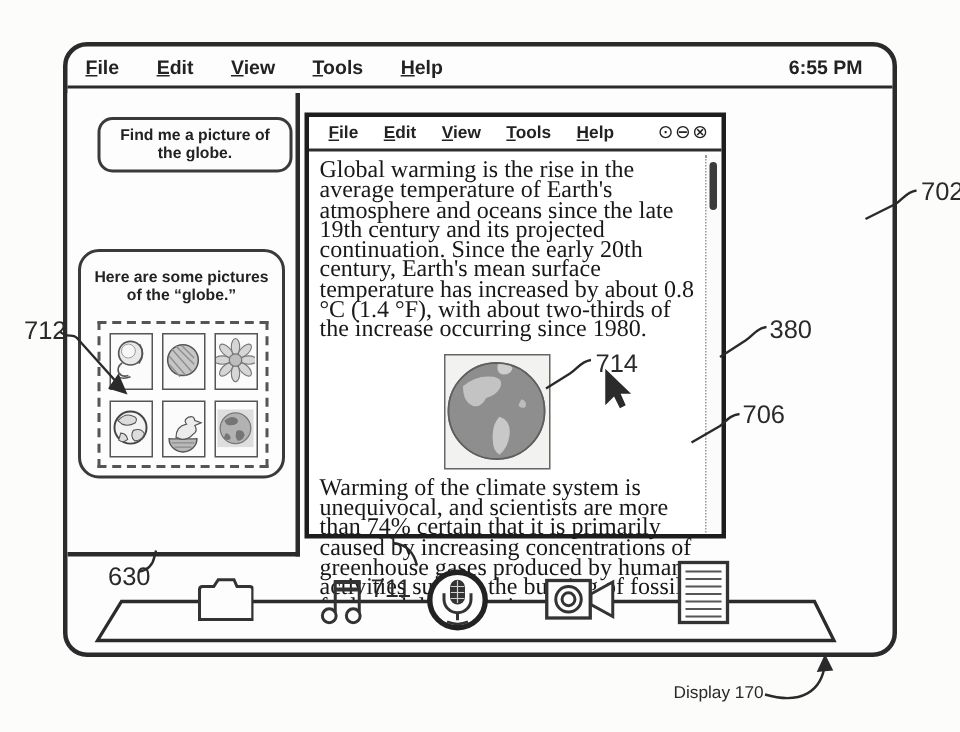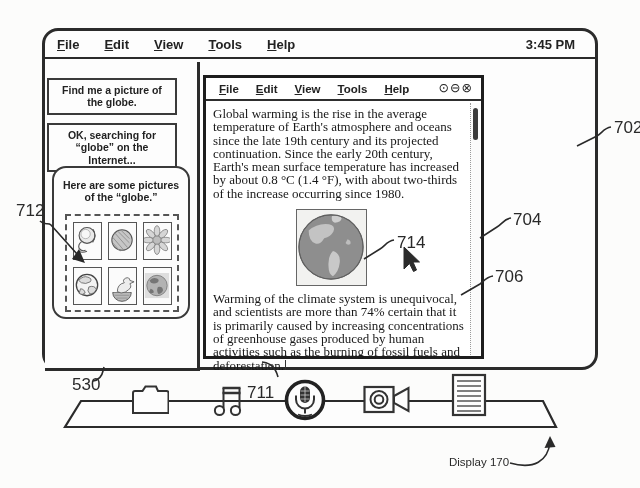--- a/index.html
+++ b/index.html
@@ -1,56 +1,56 @@
 <!DOCTYPE html>
 <html><head>
 <meta charset="utf-8">
 <style>
   * { margin:0; padding:0; box-sizing:border-box; }
   html,body { background:#ffffff; }
   .stage { position:relative; width:640px; height:488px; background:#fcfcfb; overflow:hidden;
            font-family:"Liberation Sans", sans-serif; color:#222; }
 
   
-  .frame { position:absolute; left:42px; top:28px; width:556px; height:342px;
+  .frame { position:absolute; left:42px; top:28px; width:556px; height:410px;
            border:3.5px solid #2b2b2b; border-radius:16px; background:#fdfdfd; }
 
   
   .menubar { position:absolute; left:0; top:0; width:100%; height:28px;
              border-bottom:2.5px solid #2b2b2b; display:flex; align-items:center;
              gap:25px; padding:0 20px 0 12px; font-size:13px; font-weight:bold; }
   .mi { display:inline-block; cursor:default; }
   .mi::first-letter { text-decoration:underline; }
   .clock { margin-left:auto; font-weight:bold; }
 
   
   .panel { position:absolute; left:0; top:30.5px; width:155px; height:309.5px;
            border-right:3px solid #2b2b2b; border-bottom:3px solid #2b2b2b; background:#fdfdfd; }
-  .bubble { position:absolute; left:2px; width:130px; border:2px solid #3a3a3a;
-            border-radius:0; padding:4px 5px; text-align:center;
+  .bubble { position:absolute; left:20px; width:130px; border:2px solid #3a3a3a;
+            border-radius:10px; padding:4px 5px; text-align:center;
             font-size:10.5px; font-weight:bold; line-height:12.5px; background:#fdfdfd; }
   .b1 { top:16px; }
   .b2 { top:61px; }
   .b3 { left:7px; top:104px; width:138px; height:153px; border-radius:14px; padding-top:11px; }
   .grid { position:absolute; left:11px; top:46px; width:114px; height:98px;
           border:2px dashed #555; padding:6px 5px; display:grid;
           grid-template-columns:repeat(3,1fr); gap:7px 5px; justify-items:center; }
   .cell { width:29px; height:38px; border:1.5px solid #555; background:#fbfbfb;
           display:flex; align-items:center; justify-content:center; }
 
   
   .window { position:absolute; left:158px; top:44px; width:281px; height:284px;
             border:3px solid #1d1d1d; background:#ffffff; }
   .winbar { height:23px; border-bottom:2px solid #2e2e2e; display:flex; align-items:center;
             gap:17px; padding:0 9px 0 13px; font-size:11.5px; font-weight:bold; }
   .controls { margin-left:auto; display:flex; gap:1px; font-size:12.5px; font-weight:normal;
               letter-spacing:0; line-height:1; }
   .wincontent { position:absolute; left:0; top:25px; right:0; bottom:0;
                 padding:4px 17px 2px 7px;
-                font-family:"Liberation Serif", serif; font-size:13px; line-height:13.3px; color:#181818; }
+                font-family:"Liberation Serif", serif; font-size:16px; line-height:13.3px; color:#181818; }
   .figure { width:71px; height:77px; border:1.5px solid #666; margin:9px 0 6px 83px;
             background:#f2f2f0; }
   .caret { display:inline-block; width:1px; height:10px; background:#333; margin-left:1px; }
   .scrollbar { position:absolute; top:0; right:1px; bottom:1px; width:10px;
                border-left:1.5px dotted #9a9a9a; background:#fbfbfb; }
   .thumb { position:absolute; left:2px; top:5px; width:5px; height:32px;
            background:#3b3b3b; border-radius:2.5px; }
 
   
   .dock-svg { position:absolute; left:0; top:345px; width:556px; height:58px; }
@@ -66,26 +66,25 @@
 <div class="stage">
 
   <div class="frame">
 
     <div class="menubar">
       <span class="mi">File</span>
       <span class="mi">Edit</span>
       <span class="mi">View</span>
       <span class="mi">Tools</span>
       <span class="mi">Help</span>
-      <span class="clock">3:45 PM</span>
+      <span class="clock">6:55 PM</span>
     </div>
 
     <div class="panel">
       <div class="bubble b1">Find me a picture of the globe.</div>
-      <div class="bubble b2">OK, searching for “globe” on the Internet...</div>
       <div class="bubble b3">
         <span>Here are some pictures of the “globe.”</span>
         <div class="grid">
           <div class="cell">
             <svg width="26" height="34" viewBox="0 0 28 36">
               <circle cx="14" cy="12" r="8.5" fill="#e9e9e9" stroke="#555" stroke-width="1.2"></circle>
               <circle cx="12.5" cy="10.5" r="5" fill="#f7f7f7" stroke="#999" stroke-width="0.7"></circle>
               <path d="M20.5,5.5 q4.5,7 -0.5,14" fill="none" stroke="#555" stroke-width="1.2"></path>
               <path d="M8,19 q-4,3 -2.5,7 q2.5,3.5 7,2" fill="none" stroke="#555" stroke-width="1.2"></path>
               <path d="M5,29 q4,2 9,0" fill="none" stroke="#555" stroke-width="1.1"></path>
@@ -209,25 +208,25 @@
       </svg>
     </div>
     <div class="dockicon" style="left:404px; top:342px;">
       <svg width="40" height="44" viewBox="0 0 40 44">
         <rect x="4" y="2" width="32" height="40" fill="#fdfdfd" stroke="#333" stroke-width="2.2"></rect>
         <path d="M8,8 h24 M8,13 h24 M8,18 h24 M8,23 h24 M8,28 h24 M8,33 h24 M8,38 h24" stroke="#555" stroke-width="1.4" fill="none"></path>
       </svg>
     </div>
   </div>
 
-  <div class="ref" style="left:16px; top:201px;">712</div>
+  <div class="ref" style="left:16px; top:211px;">712</div>
   <div class="ref" style="left:614px; top:118px;">702</div>
-  <div class="ref" style="left:513px; top:210px;">704</div>
+  <div class="ref" style="left:513px; top:210px;">380</div>
   <div class="ref" style="left:495px; top:267px;">706</div>
-  <div class="ref" style="left:72px; top:375px;">530</div>
+  <div class="ref" style="left:72px; top:375px;">630</div>
   <div class="ref" style="left:247px; top:355px;margin-top:28px;">711</div>
   <div class="ref" style="left:397px; top:233px;">714</div>
   <div class="ref" style="left:449px; top:456px; font-size:11.5px;text-align:right;">Display 170</div>
 
   <svg class="overlay" viewBox="0 0 640 488">
     <g fill="none" stroke="#2a2a2a" stroke-width="1.6">
       <path d="M40,221 c5,5 8,1 11,4 L77,254"></path>
       <path d="M611,127 c-7,1 -9,6 -14,9 L577,146"></path>
       <path d="M511,218 c-7,1 -9,6 -14,9 L480,238"></path>
       <path d="M493,276 c-7,1 -9,5 -13,8 L461,295"></path>

